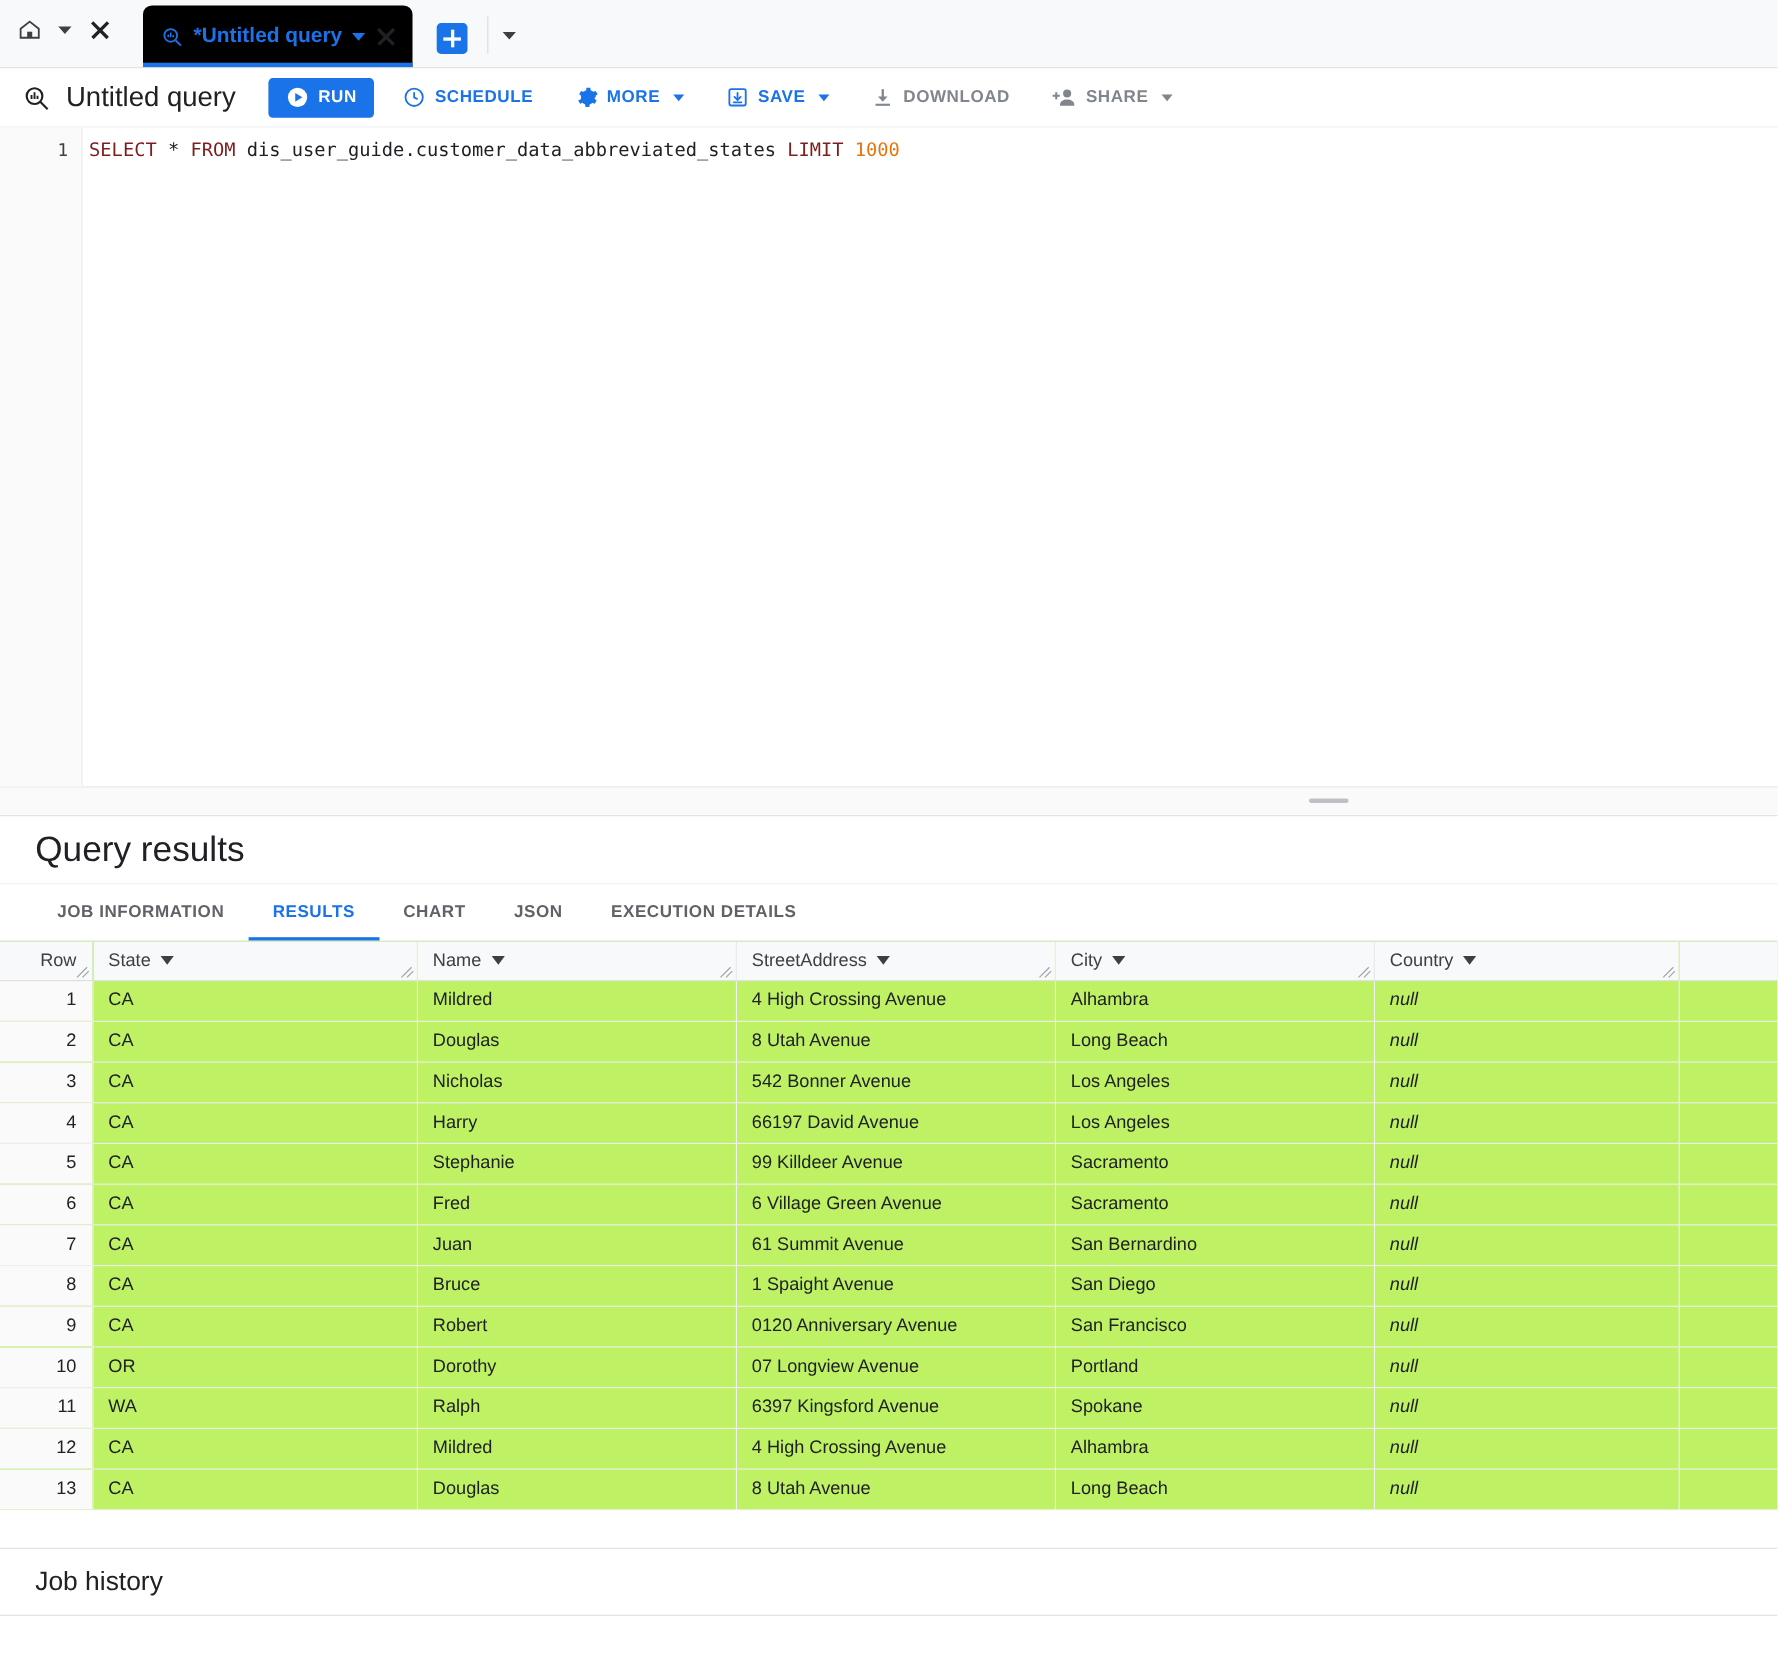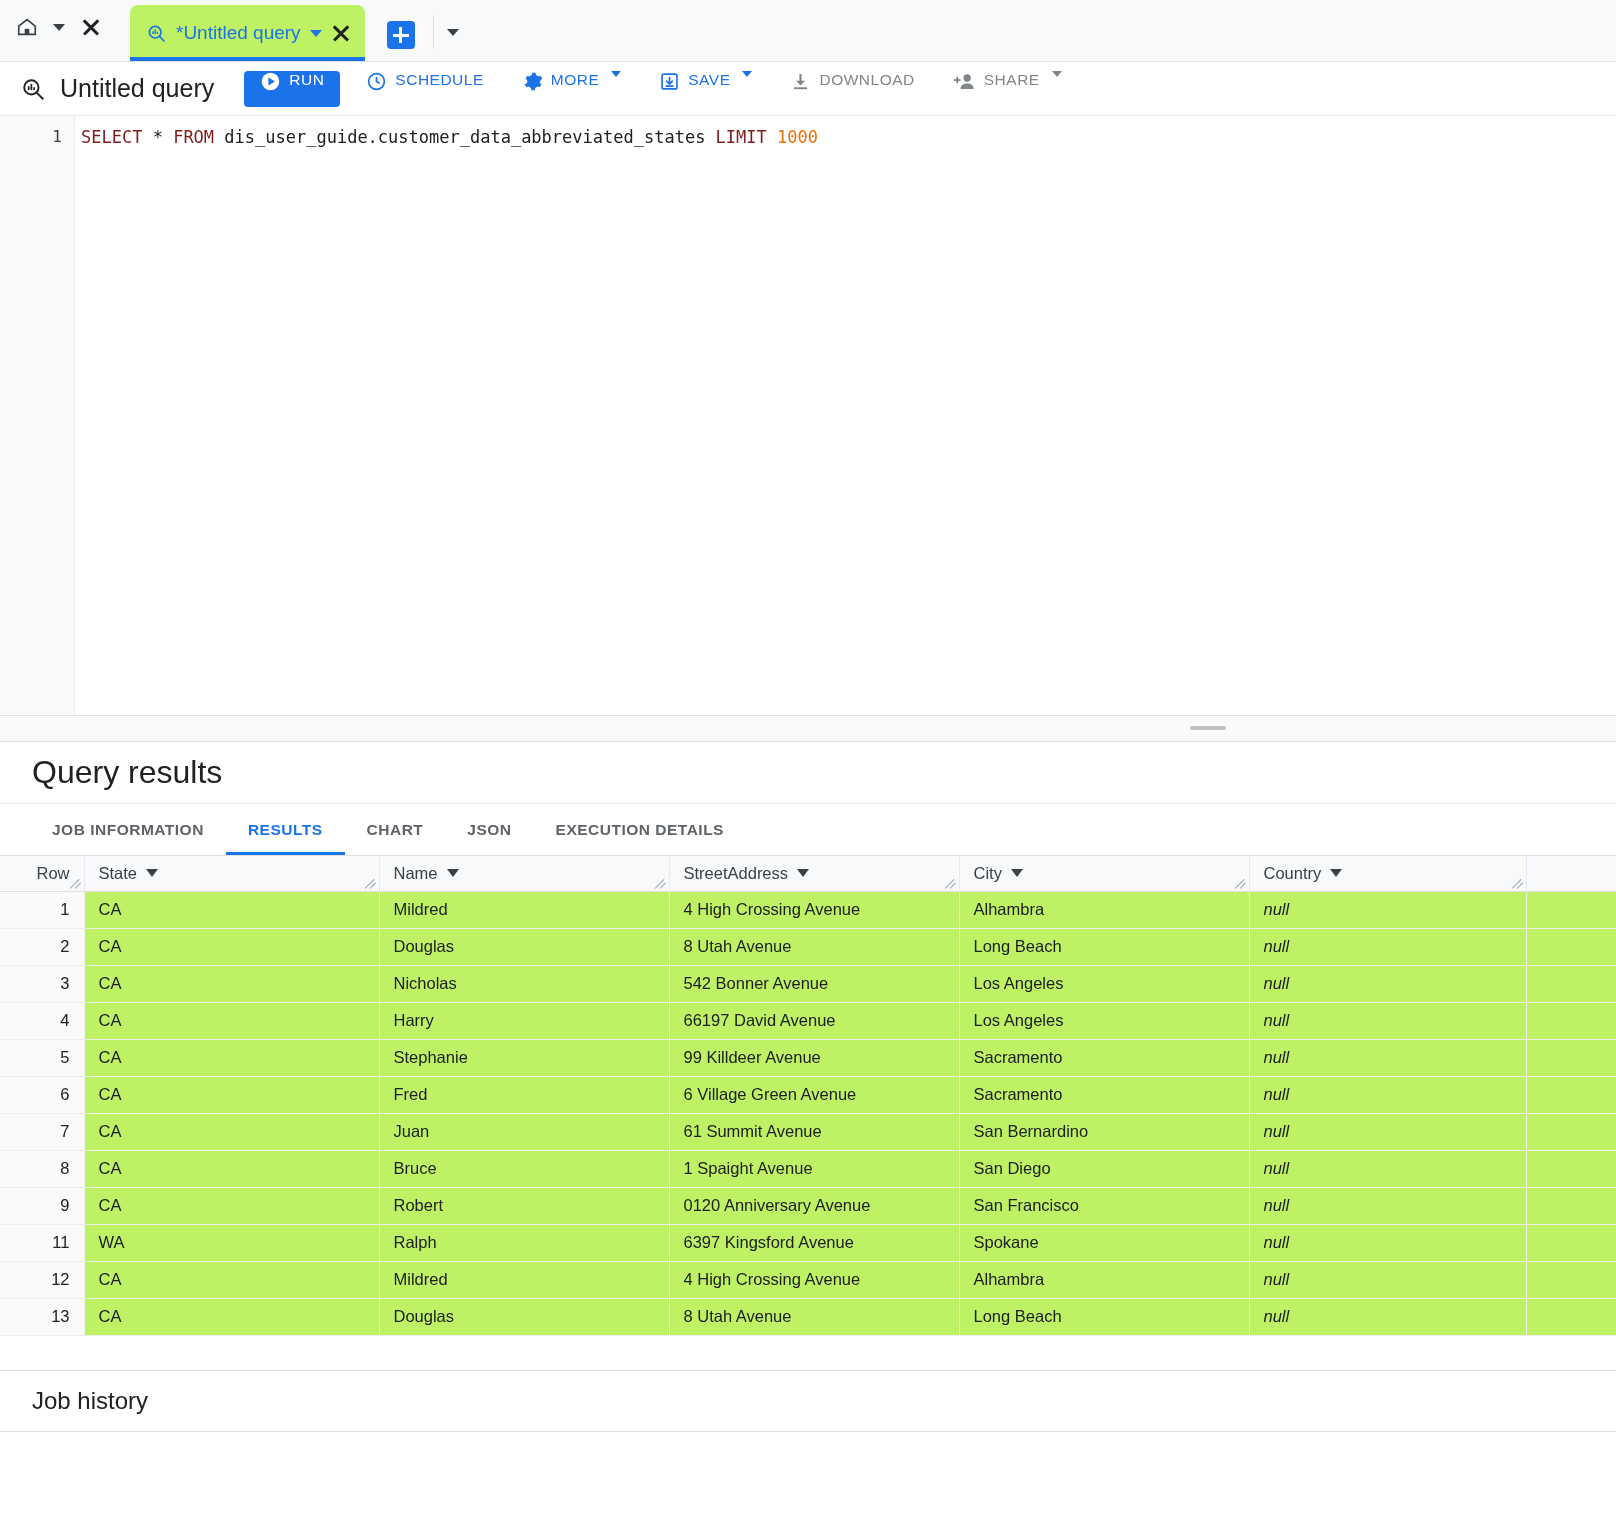--- a/index.html
+++ b/index.html
@@ -36,27 +36,28 @@
     width: 0; height: 0;
     border-left: 6px solid transparent;
     border-right: 6px solid transparent;
     border-top: 7px solid #3c4043;
   }
   .caret-btn { width: 26px; height: 30px; display:flex; align-items:center; justify-content:center; cursor:pointer;}
 
   .qtab {
     position: relative;
     height: 56px;
-    background: #bef264;
+    background: #000000;
     border-radius: 8px 8px 0 0;
     display: flex; align-items: center;
     gap: 9px;
     padding: 0 14px 0 16px;
     margin-left: 22px;
     cursor: pointer;
+    font-weight: bold;
   }
   .qtab-label {
     color: #1a73e8;
     font-size: 19px;
     white-space: nowrap;
   }
   .qtab-underline {
     position: absolute; left: 0; right: 0; bottom: 0;
     height: 4px; background: #1a73e8;
   }
@@ -101,24 +102,24 @@
     border-bottom: 1px solid #e8eaed;
     background: #fff;
     gap: 0;
   }
   .query-title {
     font-size: 25px; color: #202124;
     margin-left: 14px; margin-right: 30px;
     white-space: nowrap;
   }
   .btn {
-    display: flex; align-items: flex-start; gap: 8px;
+    display: flex; align-items: center; gap: 8px;
     height: 36px; padding: 0 12px;
     border-radius: 4px;
-    font-size: 15.5px; font-weight: 400;
+    font-size: 15.5px; font-weight: 700;
     letter-spacing: .5px;
     color: #1a73e8;
     cursor: pointer;
     white-space: nowrap;
   }
   .btn.primary {
     background: #1a73e8; color: #fff;
     border-radius: 4px; padding: 0 16px; height: 36px;
   }
   .btn.disabled { color: #80868b; cursor: default; }
@@ -581,20 +582,29 @@
         <tr>
           <td class="rownum">9</td>
           <td>CA</td>
           <td>Robert</td>
           <td>0120 Anniversary Avenue</td>
           <td>San Francisco</td>
           <td class="nullval">null</td>
           <td style="border-right: none;"></td>
         </tr>
         <tr>
+          <td class="rownum">10</td>
+          <td>OR</td>
+          <td>Dorothy</td>
+          <td>07 Longview Avenue</td>
+          <td>Portland</td>
+          <td class="nullval">null</td>
+          <td style="border-right: none;"></td>
+        </tr>
+        <tr>
           <td class="rownum">11</td>
           <td>WA</td>
           <td>Ralph</td>
           <td>6397 Kingsford Avenue</td>
           <td>Spokane</td>
           <td class="nullval">null</td>
           <td style="border-right: none;"></td>
         </tr>
         <tr>
           <td class="rownum">12</td>

